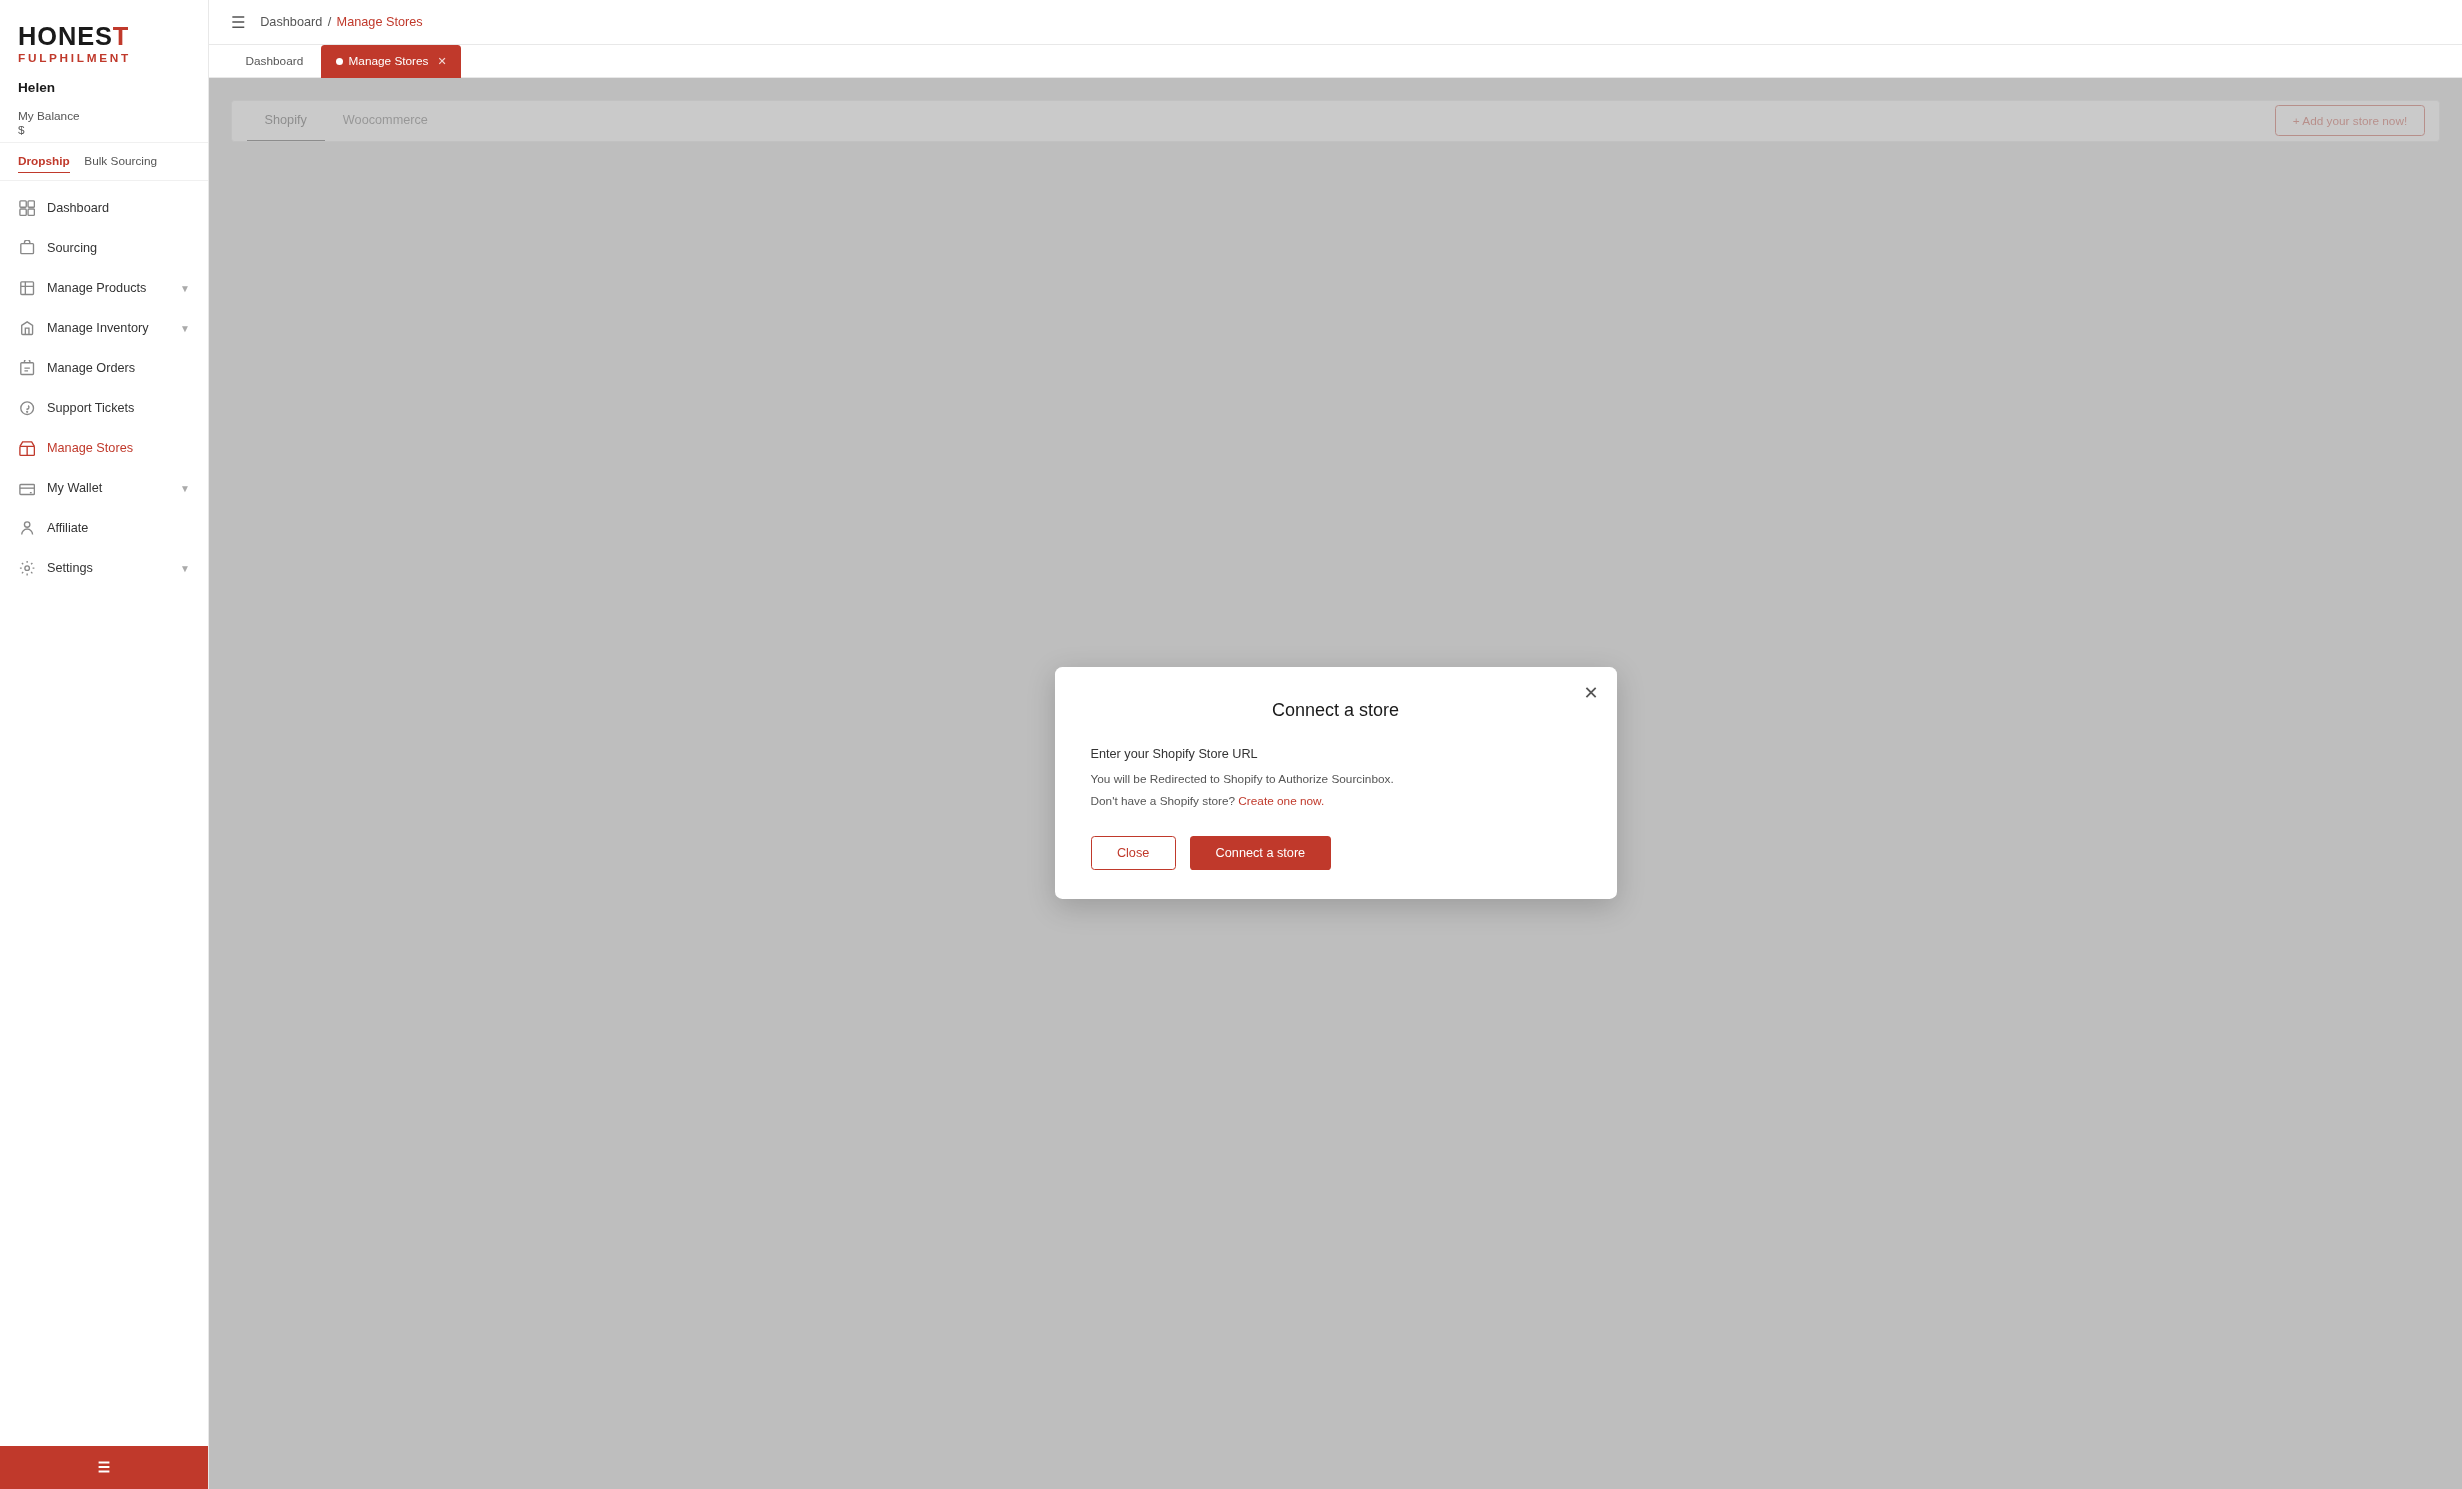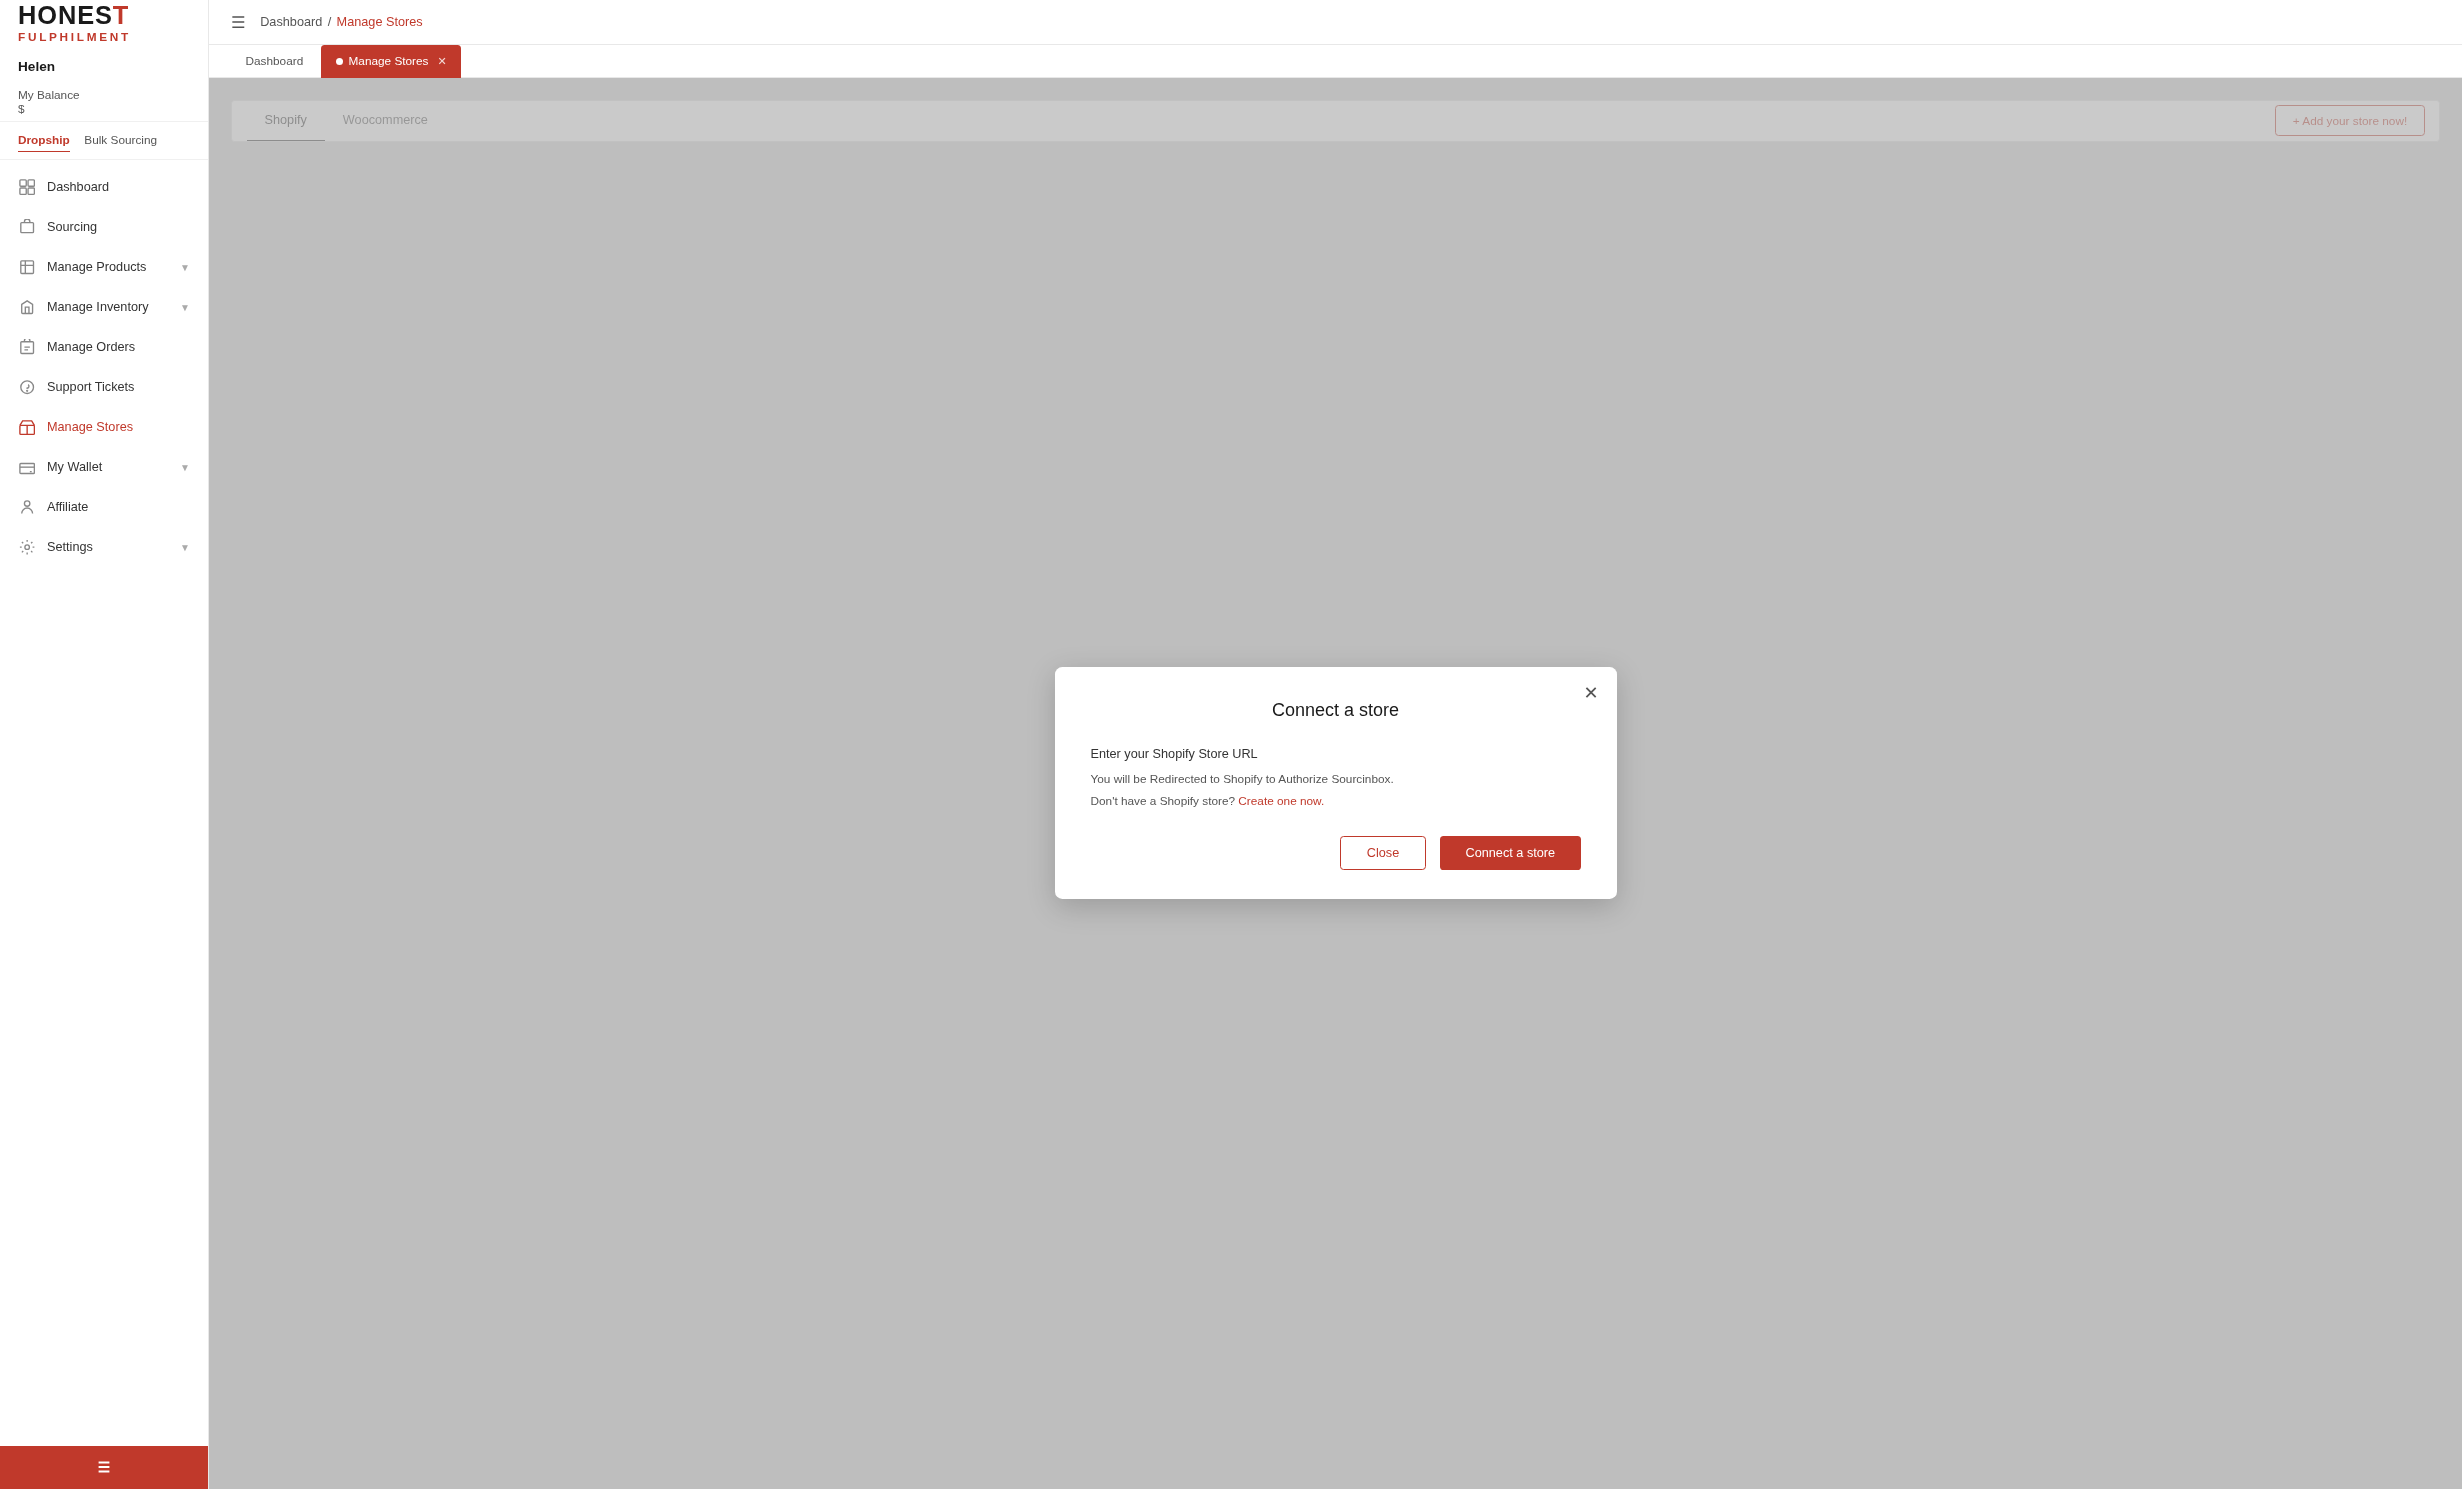--- a/index.html
+++ b/index.html
@@ -9,21 +9,21 @@
     .sidebar {
       width: 209px;
       min-width: 209px;
       background: #fff;
       display: flex;
       flex-direction: column;
       border-right: 0.9px solid #e8e8e8;
       z-index: 10;
     }
     .sidebar-logo {
-      padding: 3px 18px 9px;
+      padding: 24px 18px 9px;
     }
     .logo-honest {
       font-size: 25.4px;
       font-weight: 900;
       letter-spacing: 0.9px;
       line-height: 1;
     }
     .logo-honest .h { color: #1a1a1a; }
     .logo-honest .o { color: #1a1a1a; }
     .logo-honest .n { color: #1a1a1a; }
@@ -241,21 +241,21 @@
     }
     .modal-info {
       font-size: 11.8px;
       color: #555;
       margin-bottom: 3.6px;
       line-height: 1.6;
     }
     .modal-info .link { color: #c0392b; text-decoration: none; }
     .modal-actions {
       display: flex;
-      justify-content: flex-end;
+      justify-content: flex-start;
       gap: 14.5px;
       margin-top: 25.4px;
     }
     .btn-close {
       padding: 9px 25.4px;
       border: 1.4px solid #c0392b;
       color: #c0392b;
       background: #fff;
       border-radius: 3.6px;
       font-size: 12.7px;

